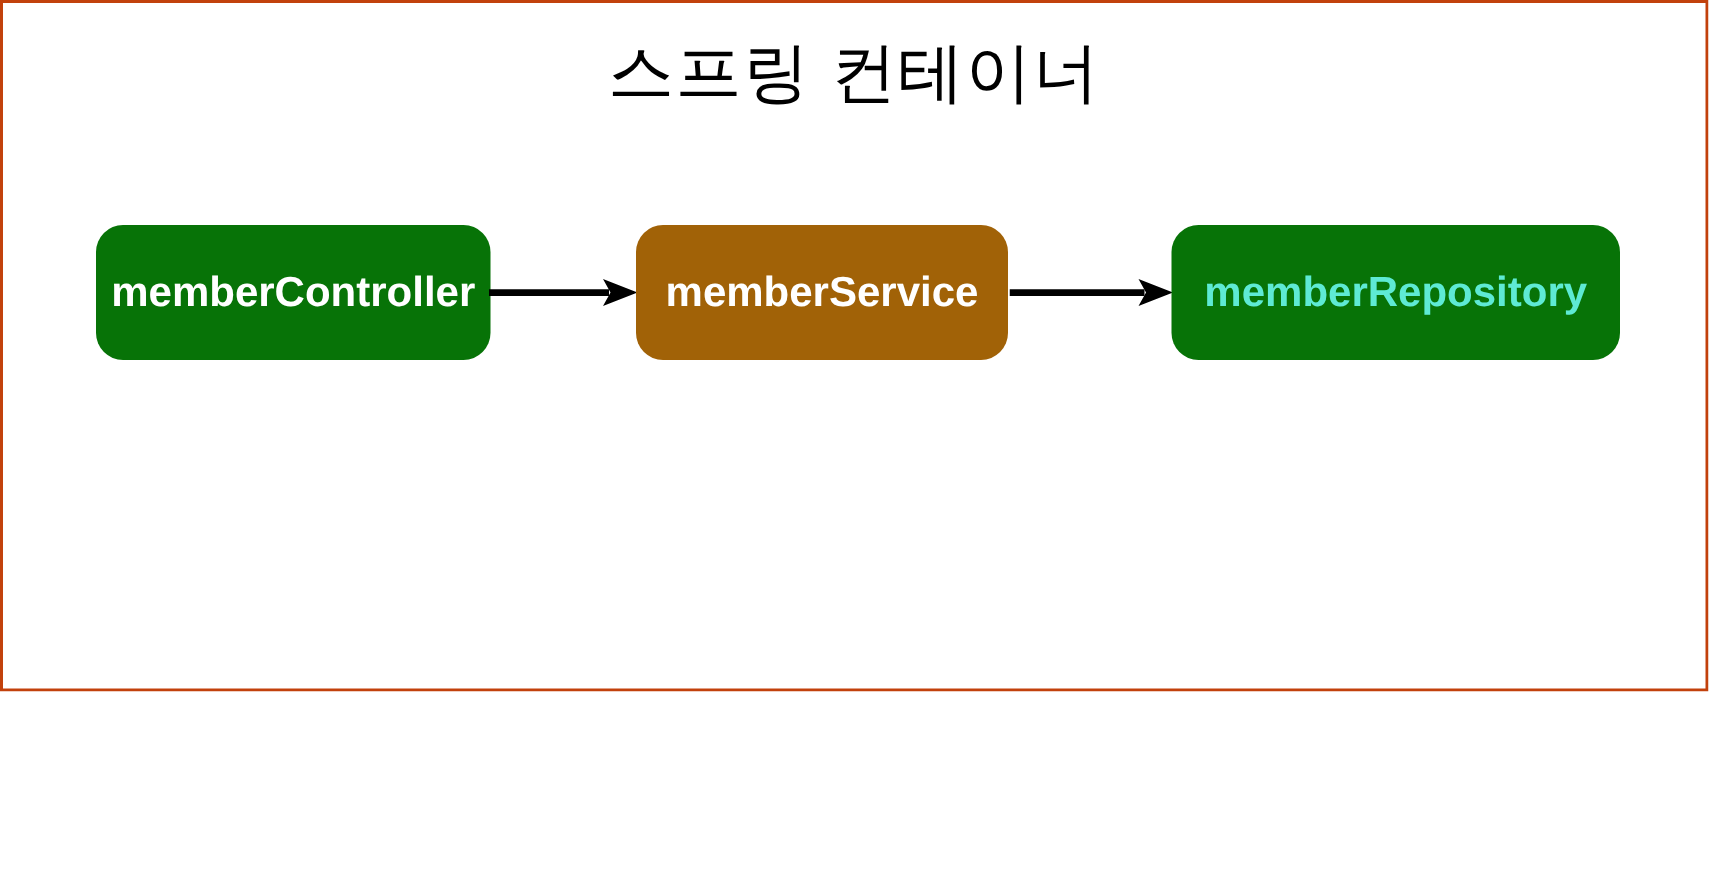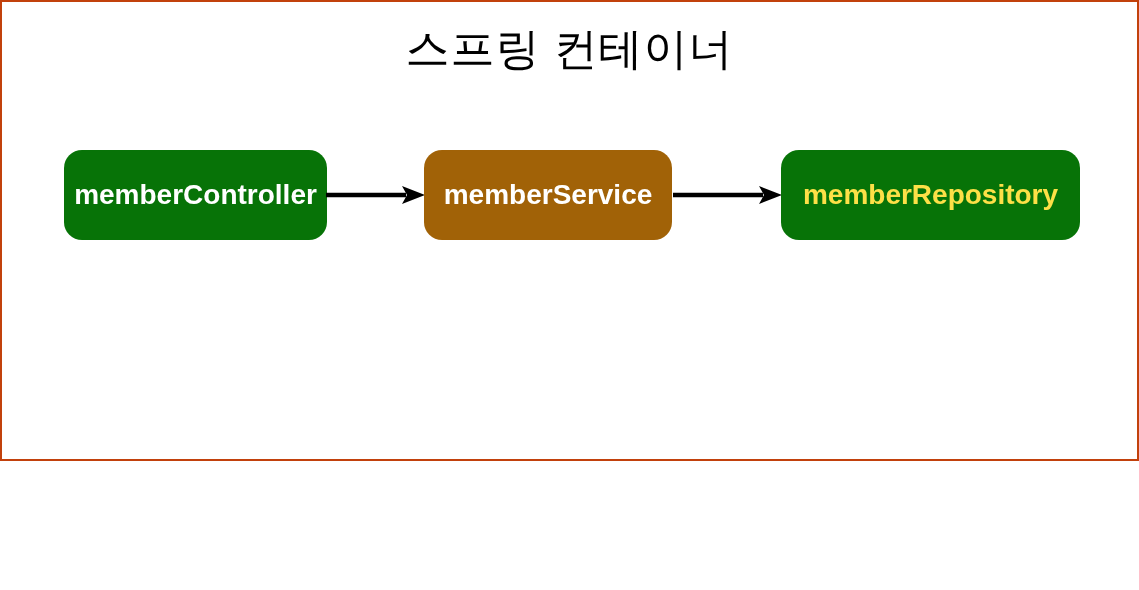--- a/index.html
+++ b/index.html
@@ -76,17 +76,17 @@
     <span>memberService</span>
   </div>
 
   <div class="edge edge-2">
     <svg viewBox="0 0 109 24" preserveAspectRatio="none">
       <line x1="0" y1="12" x2="90" y2="12" stroke="#000000" stroke-width="4.5"></line>
       <polygon points="109,12 86,3 91,12 86,21" fill="#000000"></polygon>
     </svg>
   </div>
 
-  <div class="node node-repository" id="node-fill-3" style="background: rgb(7, 115, 7); color: #fde047;">
+  <div class="node node-repository" id="node-fill-3" style="background: rgb(7, 115, 7); color: #5eead4;">
     <span>memberRepository</span>
   </div>
 
 </div>
 
 </body></html>

